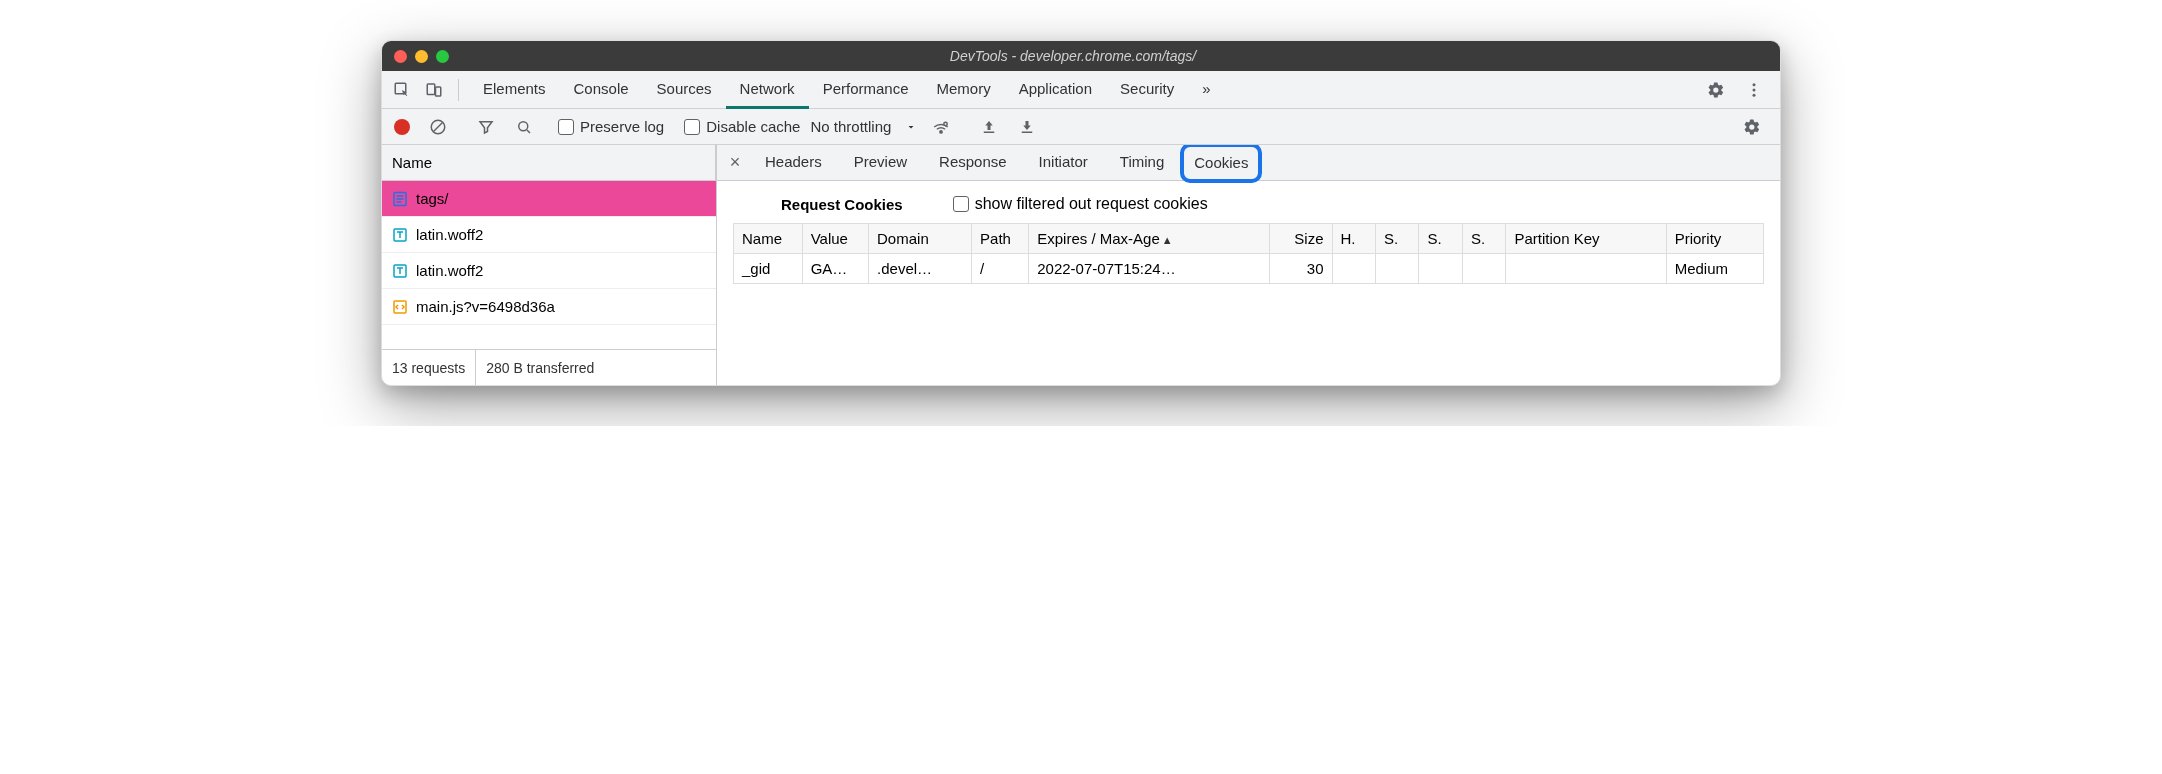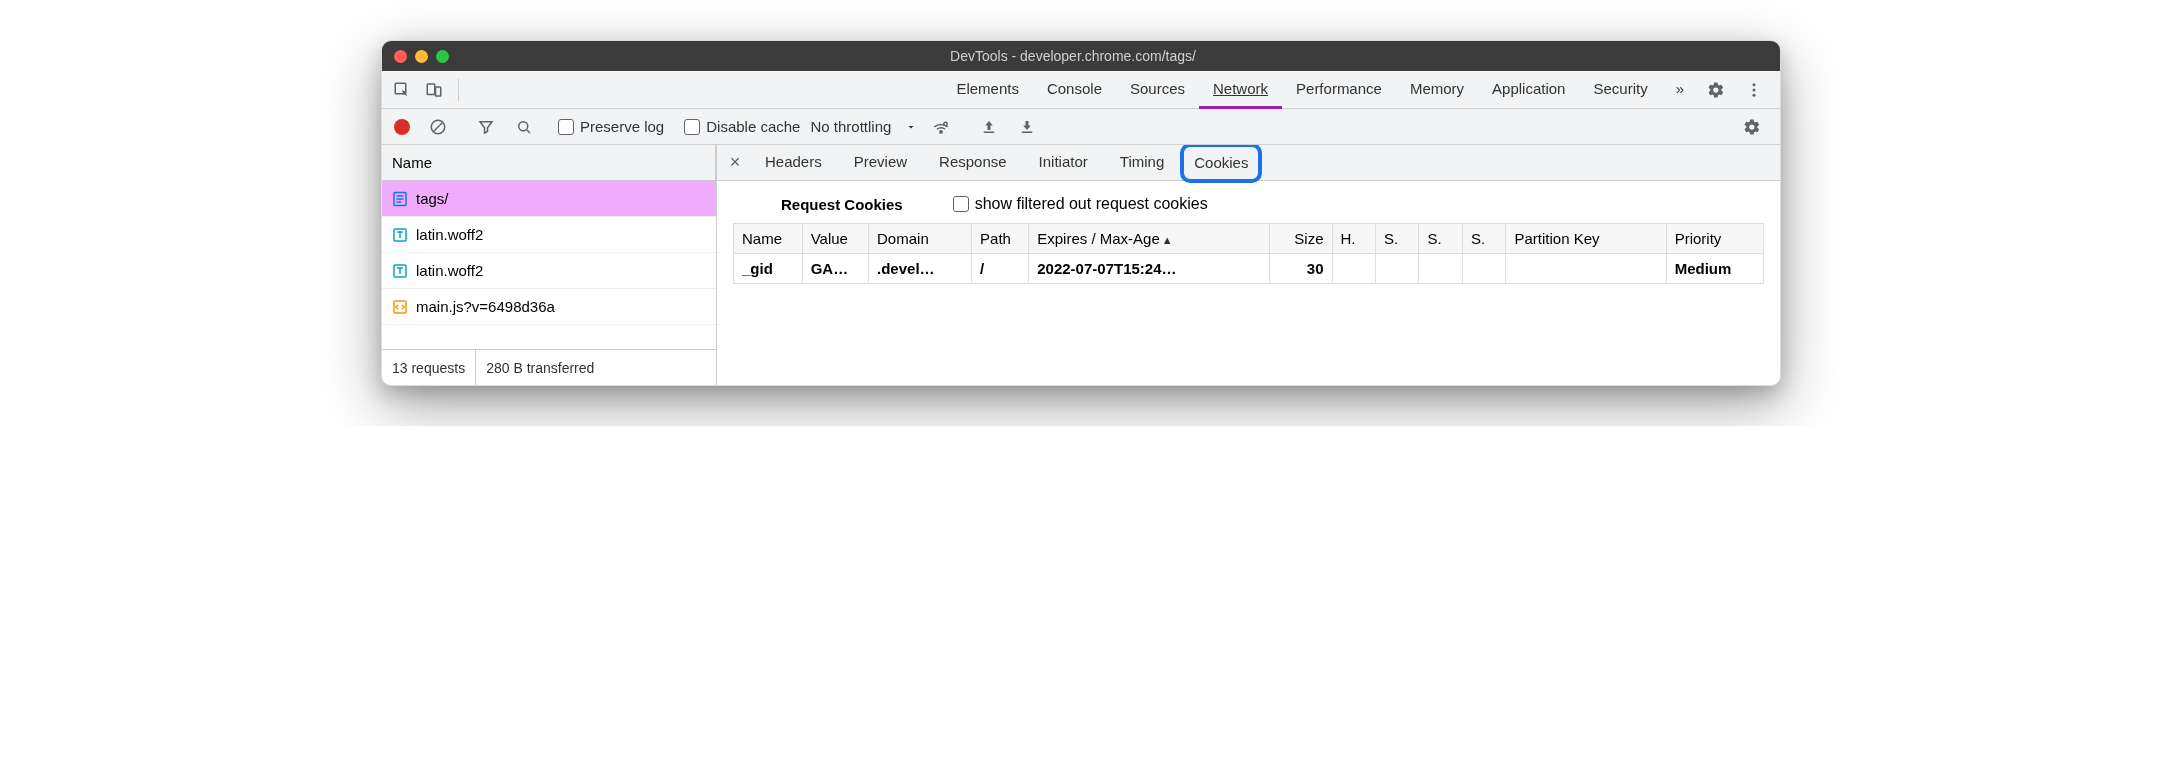--- a/index.html
+++ b/index.html
@@ -24,67 +24,67 @@
   height: 30px;
   display: flex;
   align-items: center;
   position: relative;
 }
 .traffic { display:flex; gap:8px; padding-left:12px; }
 .traffic span { width:13px; height:13px; border-radius:50%; display:block; }
 .tl-close{background:#ff5f57;} .tl-min{background:#febc2e;} .tl-max{background:#28c840;}
 .titlebar-title {
   position:absolute; left:0; right:16px; text-align:center;
-  color:#d0d0d0; font-size:14px; font-weight:500; pointer-events:none;
+  color:#d0d0d0; font-size:14px; font-weight:500; pointer-events:none;font-style:italic;
 }
 .toolbar {
   display:flex; align-items:center; height:38px;
   border-bottom:1px solid #d0d0d0; background:#f1f3f4;
   padding:0 6px; gap:4px;
 }
 .toolbar .vsep{ width:1px; height:22px; background:#ccc; margin:0 6px;}
 .icon-btn { width:28px; height:28px; display:flex; align-items:center; justify-content:center; color:#5f6368; cursor:pointer; border-radius:2px;}
 .icon-btn svg { width:18px; height:18px; }
-.tab-row { display:flex; align-items:center; flex:1;justify-content:flex-end; }
+.tab-row { display:flex; align-items:center; flex:1; }
 .dt-tab {
   padding:0 14px; height:38px; display:flex; align-items:center;
   color:#333; font-size:15px; cursor:pointer; border-bottom:2px solid transparent;
 }
-.dt-tab.active { color:#1a73e8; border-bottom:3px solid #a21caf; font-weight:400; color:#333;text-decoration:underline;}
+.dt-tab.active { color:#1a73e8; border-bottom:3px solid #0f766e; font-weight:400; color:#333;}
 .dt-tab.active span{position:relative;}
 .toolbar-right{margin-left:auto; display:flex; align-items:center; gap:10px; padding-right:6px;}
 .sub-toolbar{
   display:flex; align-items:center; height:36px;
   border-bottom:1px solid #d0d0d0; background:#f1f3f4;
   padding:0 8px; gap:10px; font-size:15px; color:#333;
 }
 .record-dot{ width:16px;height:16px;border-radius:50%;background:#d93025;margin:0 4px;}
 .checkbox-wrap{display:flex;align-items:center;gap:6px;justify-content:space-between;}
 .chk{width:16px;height:16px;border:1.5px solid #5f6368;border-radius:3px;background:#fff;}
 .sel{display:flex;align-items:center;gap:14px;}
 .content{ display:flex; height:240px; }
 .left-pane{ width:335px; border-right:1px solid #ccc; display:flex; flex-direction:column;}
 .left-header{ height:36px; display:flex; align-items:center; padding:0 10px; font-size:15px; border-bottom:1px solid #ccc; background:#f1f3f4; border-right:1px solid #ccc;}
 .request-list{flex:1; overflow:auto;}
 .req-row{ height:36px; display:flex; align-items:center; gap:8px; padding:0 10px; font-size:15px; border-bottom:1px solid #eee; cursor:pointer;}
-.req-row.selected{ background:#f0abfc; }
+.req-row.selected{ background:#ec4899; }
 .req-icon{width:16px;height:16px;display:flex;align-items:center;justify-content:center;}
 .left-status{ height:36px; border-top:1px solid #ccc; display:flex; align-items:center; font-size:14px; color:#333;}
 .left-status > div{padding:0 10px;}
 .left-status .vsep{width:1px;height:100%;background:#ccc;padding:0;}
 .right-pane{ flex:1; display:flex; flex-direction:column; overflow:hidden;}
 .detail-tabs{ height:36px; display:flex; align-items:center; background:#f1f3f4; border-bottom:1px solid #ccc; padding:0 4px; gap:0;}
 .detail-tabs .close-x{ width:28px; text-align:center; color:#5f6368; font-size:18px; cursor:pointer;}
 .dtab{ padding:0 16px; height:36px; display:flex; align-items:center; font-size:15px; color:#333; cursor:pointer; border-bottom:2px solid transparent;}
 .highlight-ring{ border:4px solid #1a73e8; border-radius:10px; padding: 0 10px; height:40px; margin-top:-2px; margin-bottom:-2px;}
 .detail-body{ padding:14px 16px 0 16px; overflow:auto;}
 .cookies-header{ display:flex; align-items:center; gap:50px; margin-bottom:10px;}
 .cookies-header h4{ font-size:15px; font-weight:600;margin-left:48px;}
 .cookie-table{ border:1px solid #ccc; width:100%; border-collapse:collapse; font-size:15px;}
-.cookie-table th, .cookie-table td{ border:1px solid #ddd; padding:6px 8px; text-align:left; white-space:nowrap; overflow:hidden; text-overflow:ellipsis;font-weight:bold;}
+.cookie-table th, .cookie-table td{ border:1px solid #ddd; padding:6px 8px; text-align:left; white-space:nowrap; overflow:hidden; text-overflow:ellipsis;}
 .cookie-table th{ background:#f7f7f7; font-weight:400;}
 .cookie-table tr.alt td{ background:#eceef1;}
 .num{text-align:right !important;}
 .sort-arrow{font-size:11px; color:#333; margin-left:2px;}
 </style>
 </head>
 <body>
 
 <div class="window">
 

